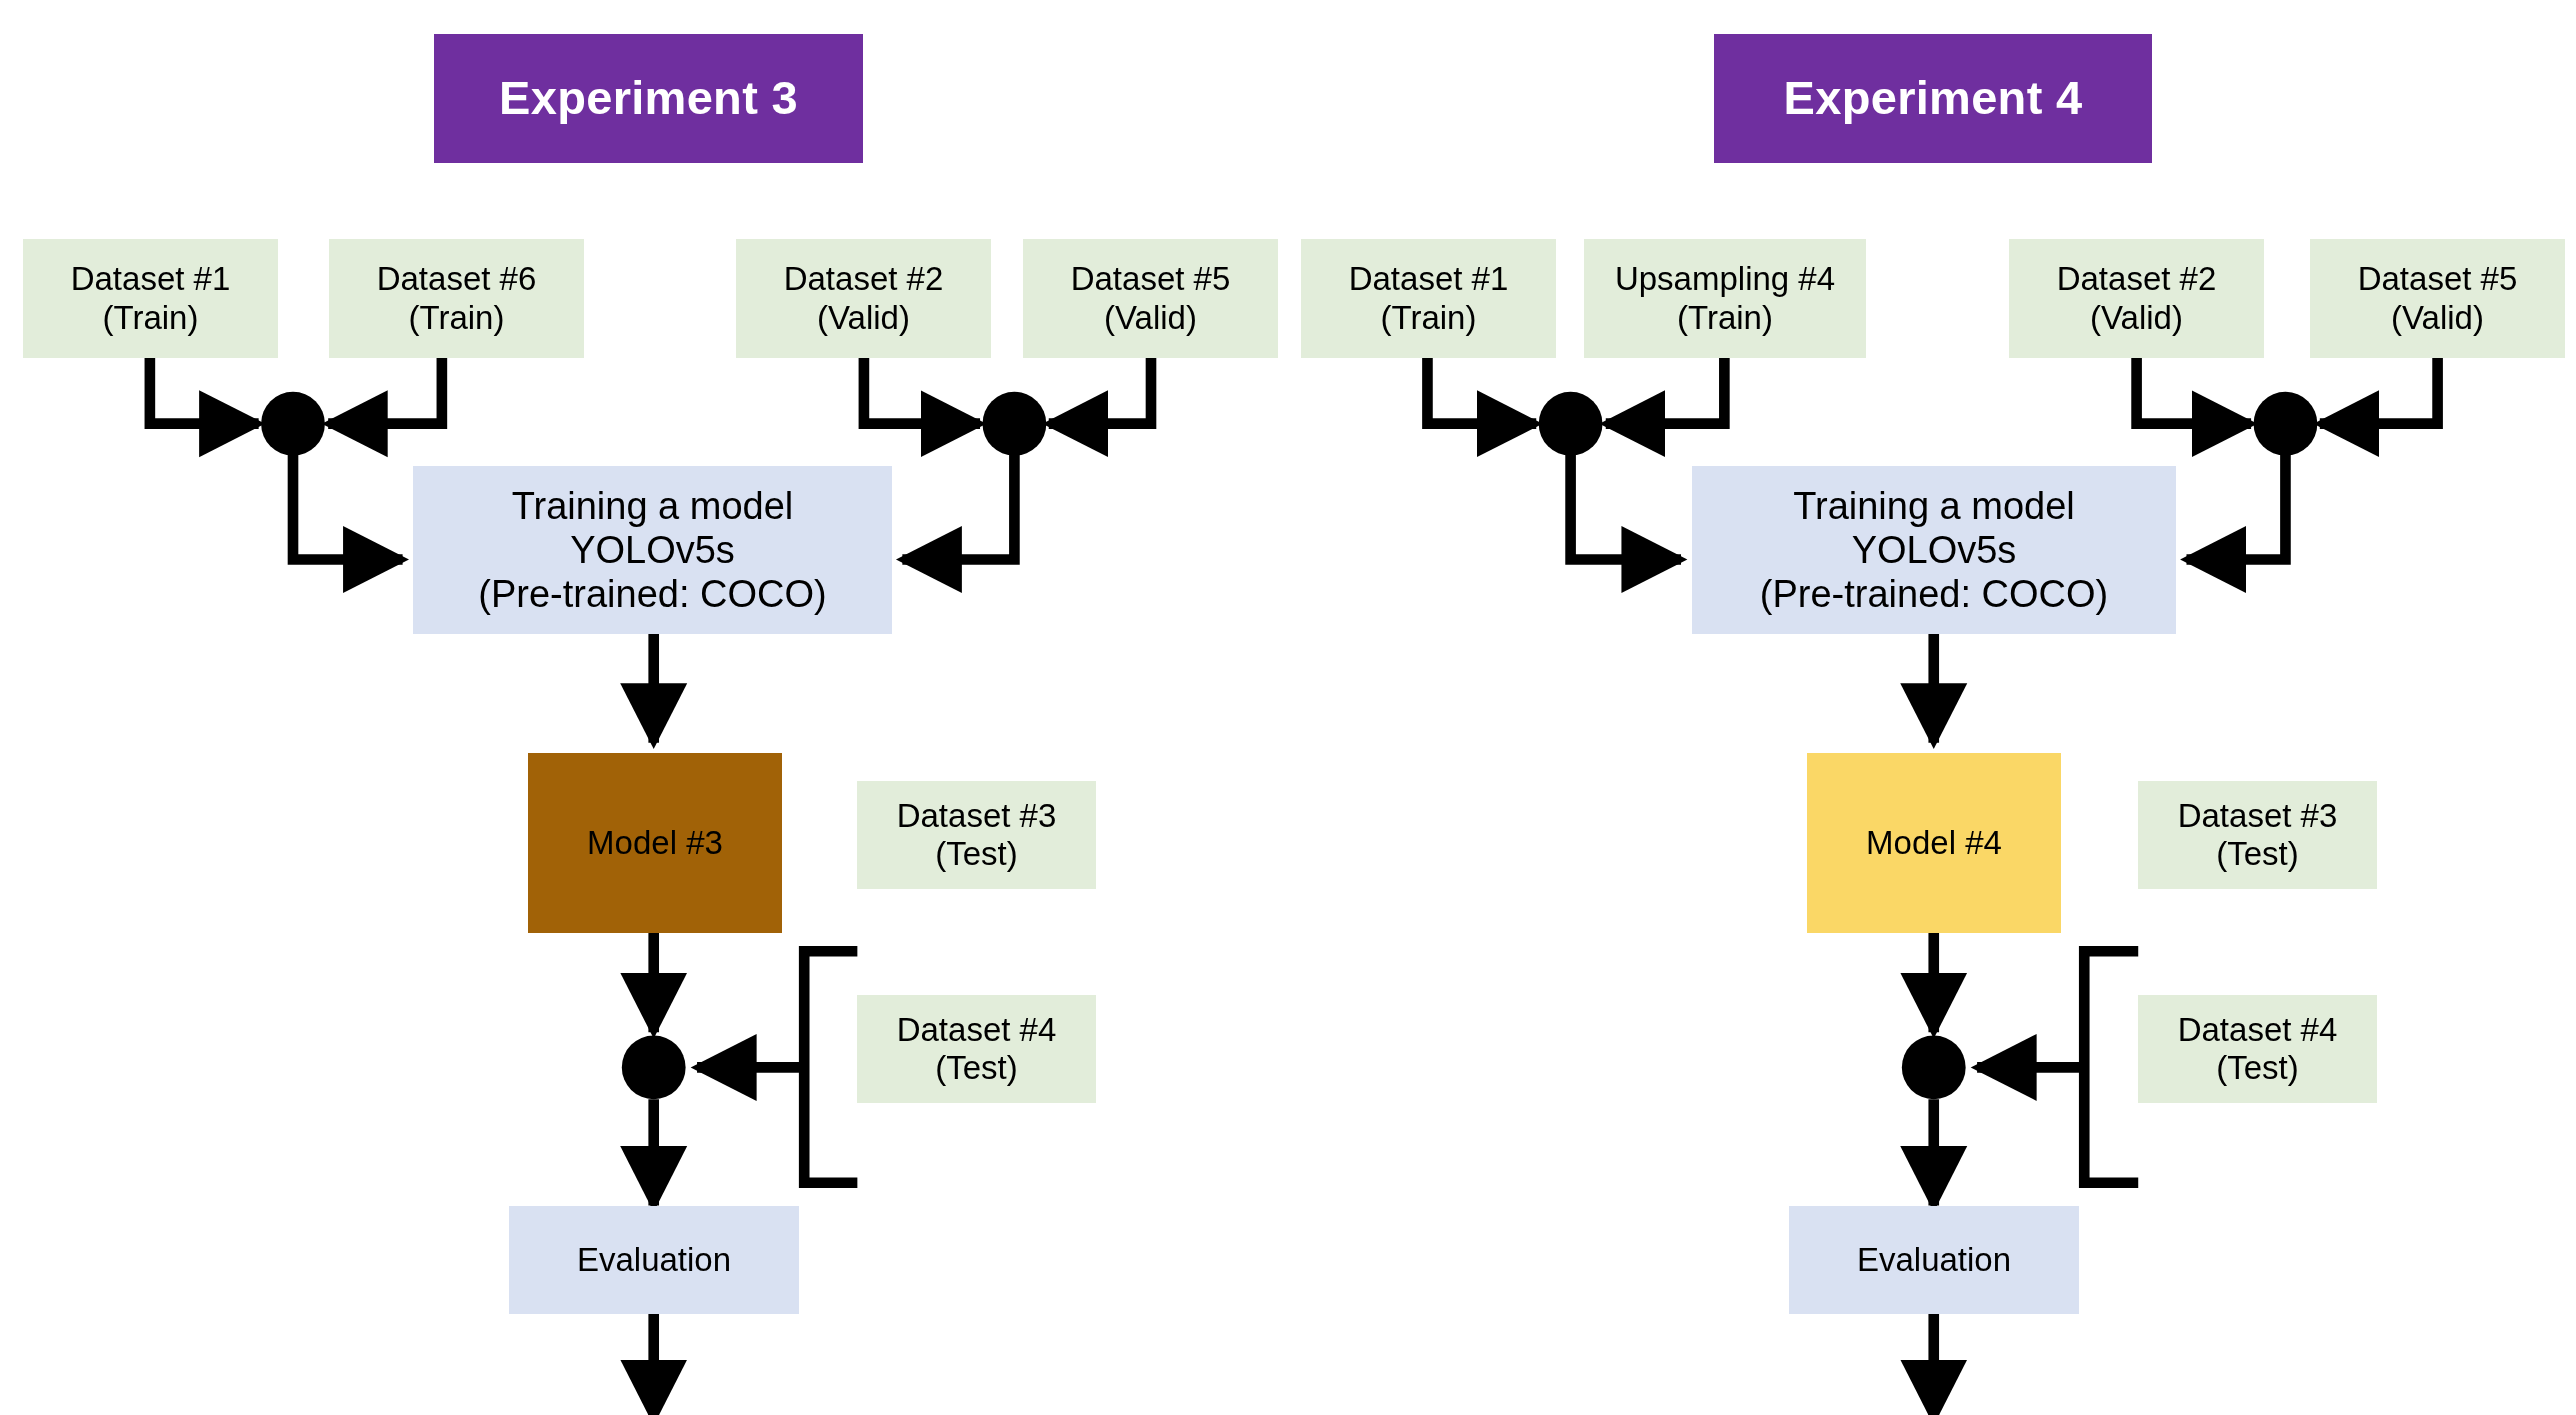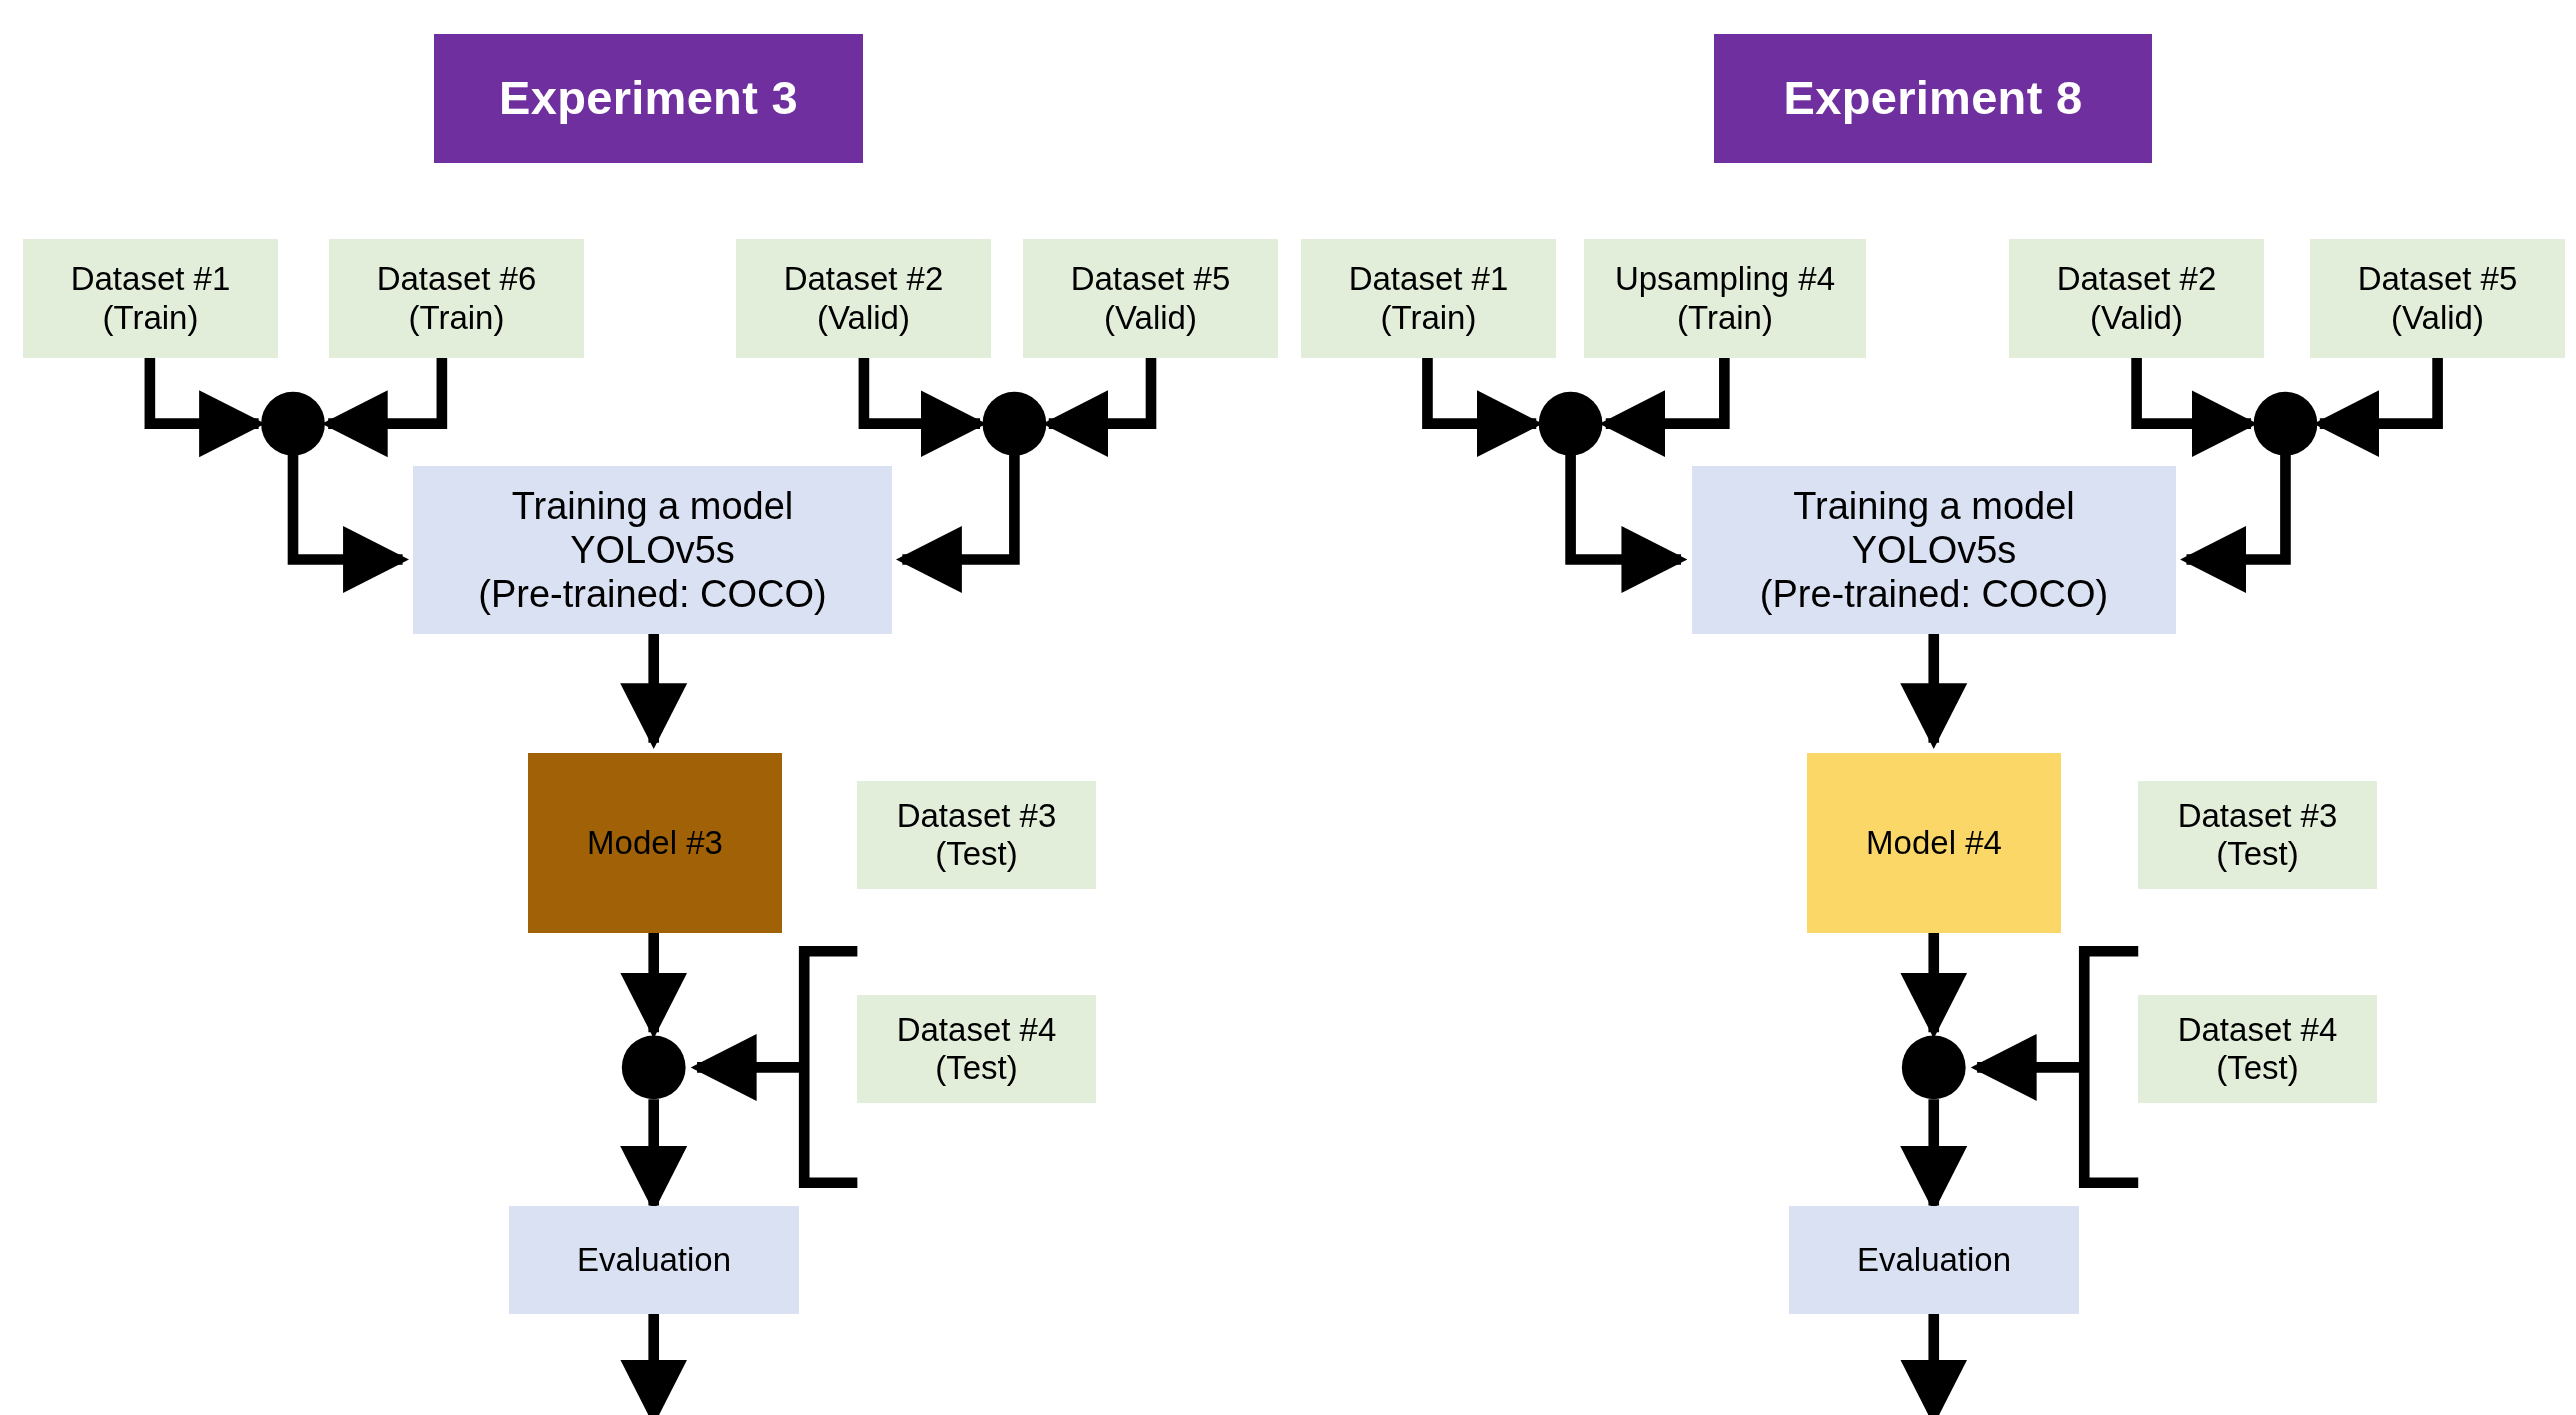--- a/index.html
+++ b/index.html
@@ -155,21 +155,21 @@
   <div class="node dataset" style="left:857px; top:995px; width:239px; height:108px; background:#E2EDDA;">
     <span class="ln">Dataset #4</span>
     <span class="ln ln2">(Test)</span>
   </div>
 
   <div class="node eval-box" style="left:509px; top:1206px; width:290px; height:108px; background:#D9E1F2;">
     <span class="ln">Evaluation</span>
   </div>
 
   <div class="node hdr" style="left:1714px; top:34px; width:438px; height:129px; background:#6F2F9F;">
-    <span class="ln">Experiment 8</span>
+    <span class="ln">Experiment 4</span>
   </div>
 
   <div class="node dataset" style="left:1301px; top:239px; width:255px; height:119px; background:#E2EDDA;">
     <span class="ln">Dataset #1</span>
     <span class="ln ln2">(Train)</span>
   </div>
 
   <div class="node dataset" style="left:1584px; top:239px; width:282px; height:119px; background:#E2EDDA;">
     <span class="ln">Upsampling #4</span>
     <span class="ln ln2">(Train)</span>

